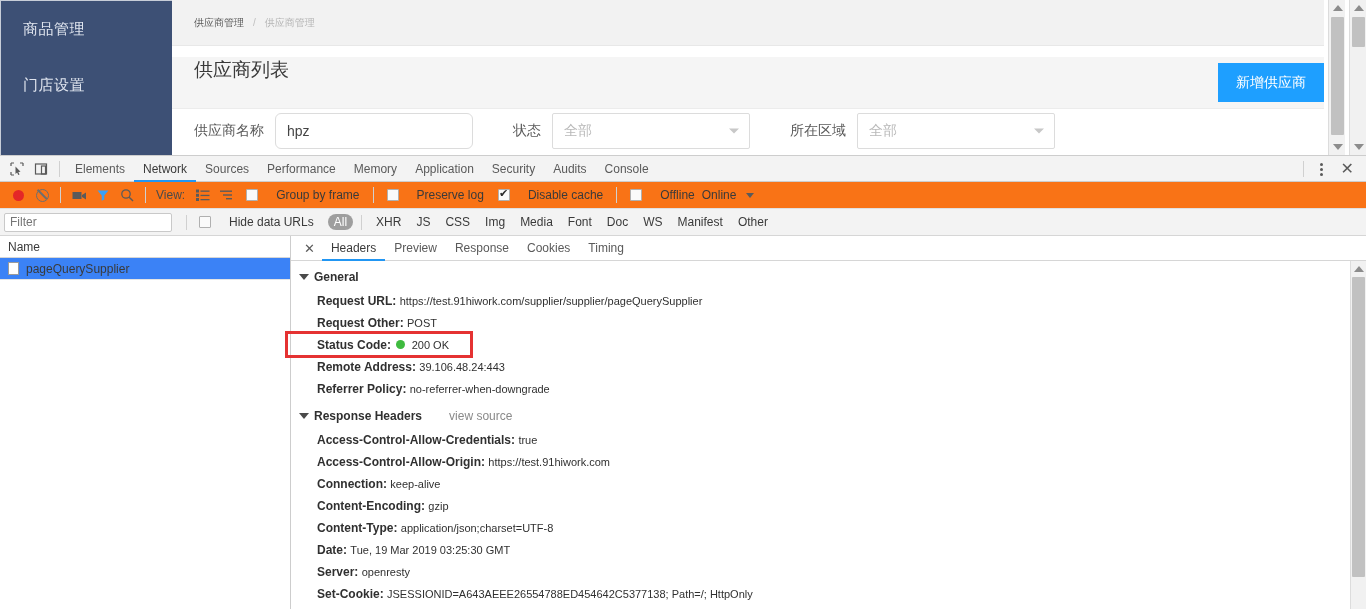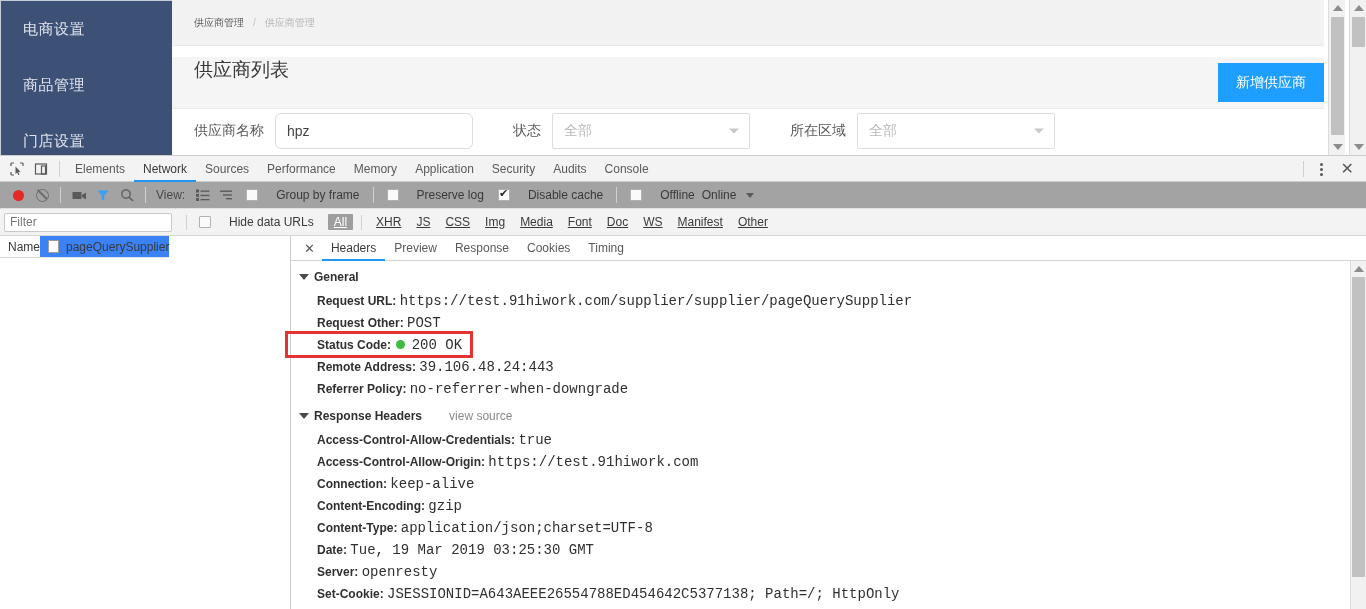--- a/index.html
+++ b/index.html
@@ -121,21 +121,21 @@
   .dt-tab.active { color: #3a3a3a; box-shadow: inset 0 -2px 0 #2196f3; }
   .dt-tabbar-right {
     position: absolute; right: 4px; top: 0; height: 26px;
     display: flex; align-items: center; gap: 2px;
   }
   .kebab { display: flex; flex-direction: column; gap: 2px; padding: 0 8px; cursor: pointer; }
   .kebab i { width: 3px; height: 3px; background: #5a5a5a; border-radius: 50%; display: block; }
   .xclose { font-size: 16px; color: #5a5a5a; padding: 0 8px; cursor: pointer; line-height: 1; }
 
   .dt-toolbar {
-    height: 27px; background: #a3a3a3; border-bottom: 1px solid #e0e0e0;
+    height: 27px; background: #f97316; border-bottom: 1px solid #e0e0e0;
     display: flex; align-items: center; padding-left: 6px; gap: 0;
     font-size: 12px; color: #3a3a3a;
   }
   .rec-dot { width: 11px; height: 11px; border-radius: 50%; background: #e42727; }
   .noentry {
     width: 13px; height: 13px; border-radius: 50%;
     border: 1.6px solid #6e6e6e; position: relative;
   }
   .noentry::after {
     content: ''; position: absolute; left: 50%; top: -1.4px;
@@ -163,30 +163,30 @@
   .dt-filterbar {
     height: 27px; background: #f3f3f3; border-bottom: 1px solid #d6d6d6;
     display: flex; align-items: center; font-size: 12px; color: #3a3a3a;
   }
   .filter-field {
     width: 168px; height: 19px; margin-left: 4px;
     border: 1px solid #c9c9c9; background: #fff; border-radius: 2px;
     font-size: 12px; color: #9a9a9a; padding: 0 5px;
     font-family: "Liberation Sans", sans-serif;
   }
-  .type-pill { padding: 1px 6px; border-radius: 1px; cursor: pointer; color: #3a3a3a; text-decoration: underline; }
+  .type-pill { padding: 1px 6px; border-radius: 8px; cursor: pointer; color: #3a3a3a; }
   .type-pill.sel { background: #9e9e9e; color: #fff; }
   .type-list { display: flex; align-items: center; gap: 3px; margin-left: 7px; }
   .vline { width: 1px; height: 15px; background: #d0d0d0; margin: 0 5px; }
 
   
   .dt-main { position: absolute; top: 80px; left: 0; right: 0; bottom: 0; display: flex; }
   .dt-left {
     width: 291px; border-right: 1px solid #cdcdcd;
-    display: flex; flex-direction: row; background: #fff;
+    display: flex; flex-direction: column; background: #fff;
   }
   .col-head {
     height: 22px; line-height: 22px; font-size: 12px; color: #3a3a3a;
     padding-left: 8px; border-bottom: 1px solid #d6d6d6; background: #fff;
   }
   .req-row {
     height: 22px; display: flex; align-items: center; gap: 7px;
     padding-left: 8px; font-size: 12px; color: #3a3a3a;
     background: #3b82f6; border-bottom: 1px solid #e4e4e4; cursor: pointer;
   }
@@ -221,21 +221,21 @@
     border-right: 5px solid transparent; border-top: 6px solid #4a4a4a;
     cursor: pointer;
   }
   .view-src { font-weight: normal; color: #8a8a8a; margin-left: 22px; cursor: pointer; }
   .hdr-line {
     padding-left: 26px; line-height: 22px;
     color: #303030; white-space: nowrap;
   }
   .hdr-k { font-weight: bold; font-size: 12px; }
   .hdr-v {
-    font-family: Liberation Mono, monospace; font-size: 14px; color: #303030;
+    font-family: Liberation Sans, sans-serif; font-size: 11px; color: #303030;
   }
   .status-dot {
     display: inline-block; width: 9px; height: 9px; border-radius: 50%;
     background: #3fbb3f; margin: 0 3px 0 2px;
   }
   .redbox {
     position: absolute; left: 285px; top: 331px;
     width: 188px; height: 27px; border: 3px solid #e53232;
     pointer-events: none;
   }
@@ -247,23 +247,20 @@
   }
 </style>
 </head>
 <body>
 
 <div class="app">
 
   <div class="webpage">
 
     <div class="sidebar">
-      <div class="side-item">
-        <span>电商设置</span>
-      </div>
       <div class="side-item">
         <span>商品管理</span>
       </div>
       <div class="side-item">
         <span>门店设置</span>
       </div>
     </div>
 
     <div class="page-body">
 

